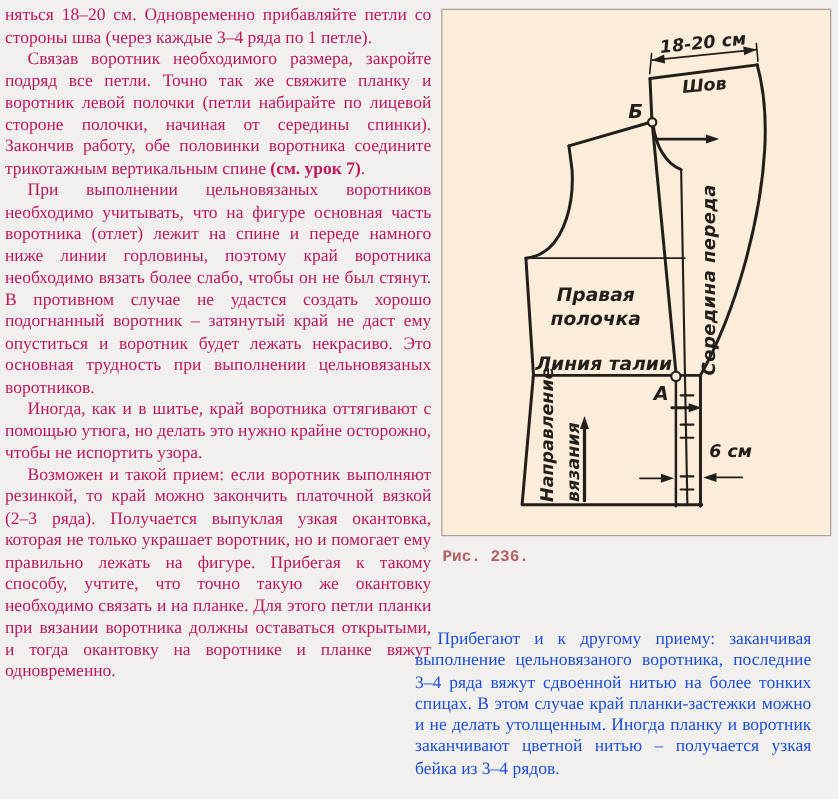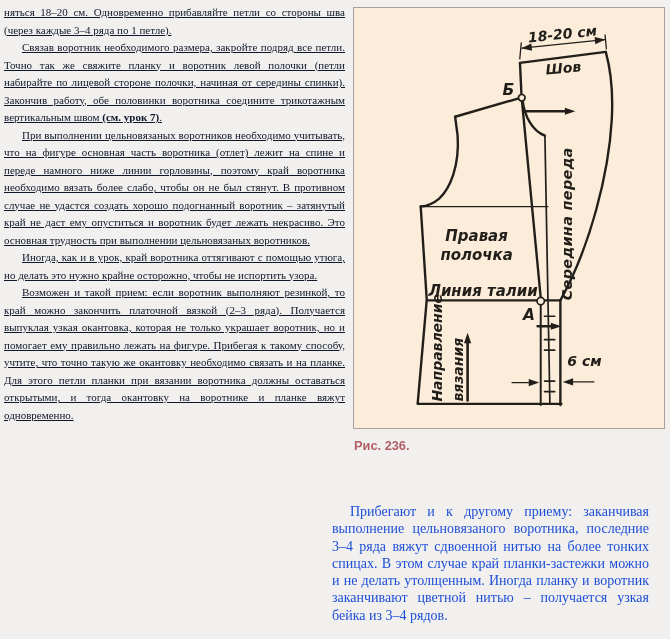--- a/index.html
+++ b/index.html
@@ -2,57 +2,57 @@
 <html lang="ru"><head>
 <meta charset="utf-8">
 <style>
   html,body{margin:0;padding:0;}
   body{
     width:670px;height:639px;position:relative;overflow:hidden;
     background:#f1f0ee;
   }
   .leftcol{
     position:absolute;left:4px;top:4px;width:341px;
-    font-family:"Liberation Serif",serif;font-size:11px;line-height:17.5px;
-    color:#0f172a;text-align:justify;text-decoration:underline;
+    font-family:"Liberation Serif",serif;font-size:14px;line-height:17.5px;
+    color:#be185d;text-align:justify;
   }
   .leftcol p{margin:0;text-indent:18px;hyphens:auto;-webkit-hyphens:auto;}
   .leftcol p.cont{text-indent:0;}
   .bold{font-weight:bold;}
   .frame{
     position:absolute;left:353px;top:7px;width:310px;height:420px;
     background:#fcedda;border:1.5px solid #a9a09c;
   }
   .frame svg{position:absolute;left:0;top:0;width:100%;height:100%;}
   .dlab{
     font-family:"DejaVu Sans",sans-serif;font-style:italic;font-weight:600;
     fill:#221f1b;
   }
   .caption{
     position:absolute;left:354px;top:438px;width:312px;
     display:flex;gap:5px;
-    font-family:Liberation Sans, sans-serif;font-size:12.8px;line-height:16px;text-align:right;
+    font-family:Liberation Mono, monospace;font-size:12.8px;line-height:16px;text-align:right;
   }
   .cap-label{color:#b25f66;font-weight:bold;white-space:nowrap;}
   .cap-text{color:#97938d;width:256px;}
   .rightcol{
     position:absolute;left:332px;top:503px;width:317px;
     font-family:"Liberation Serif",serif;font-size:14px;line-height:17.3px;
     color:#1d4ed8;text-align:justify;
   }
   .rightcol p{margin:0;text-indent:18px;hyphens:auto;-webkit-hyphens:auto;}
 </style>
 </head>
 <body>
 
 <div class="leftcol">
   <p class="cont">няться 18–20 см. Одновременно прибавляйте петли со стороны шва (через каждые 3–4 ряда по 1 петле).</p>
-  <p><span>Связав воротник необходимого размера, закройте подряд все петли. Точно так же свяжите планку и воротник левой полочки (петли набирайте по лицевой стороне полочки, начиная от середины спинки). Закончив работу, обе половинки воротника соедините трикотажным вертикальным швом </span><span class="bold">(см. урок 7)</span><span>.</span></p>
+  <p><span>Связав воротник необходимого размера, закройте подряд все петли. Точно так же свяжите планку и воротник левой полочки (петли набирайте по лицевой стороне полочки, начиная от середины спинки). Закончив работу, обе половинки воротника соедините трикотажным вертикальным спине </span><span class="bold">(см. урок 7)</span><span>.</span></p>
   <p>При выполнении цельновязаных воротников необходимо учитывать, что на фигуре основная часть воротника (отлет) лежит на спине и переде намного ниже линии горловины, поэтому край воротника необходимо вязать более слабо, чтобы он не был стянут. В противном случае не удастся создать хорошо подогнанный воротник – затянутый край не даст ему опуститься и воротник будет лежать некрасиво. Это основная трудность при выполнении цельновязаных воротников.</p>
-  <p>Иногда, как и в урок, край воротника оттягивают с помощью утюга, но делать это нужно крайне осторожно, чтобы не испортить узора.</p>
+  <p>Иногда, как и в шитье, край воротника оттягивают с помощью утюга, но делать это нужно крайне осторожно, чтобы не испортить узора.</p>
   <p>Возможен и такой прием: если воротник выполняют резинкой, то край можно закончить платочной вязкой (2–3 ряда). Получается выпуклая узкая окантовка, которая не только украшает воротник, но и помогает ему правильно лежать на фигуре. Прибегая к такому способу, учтите, что точно такую же окантовку необходимо связать и на планке. Для этого петли планки при вязании воротника должны оставаться открытыми, и тогда окантовку на воротнике и планке вяжут одновременно.</p>
 </div>
 
 <div class="frame">
   <svg viewBox="0 0 310 421">
 
     <g fill="none" stroke="#221f1b" stroke-linecap="round" stroke-linejoin="round">
 
       <path stroke-width="2.4" d="M 166,55 L 252,44"></path>
       <path stroke-width="2.4" d="M 252,44 C 257,62 259.5,85 258,112 C 255,165 237,238 206.5,293"></path>

